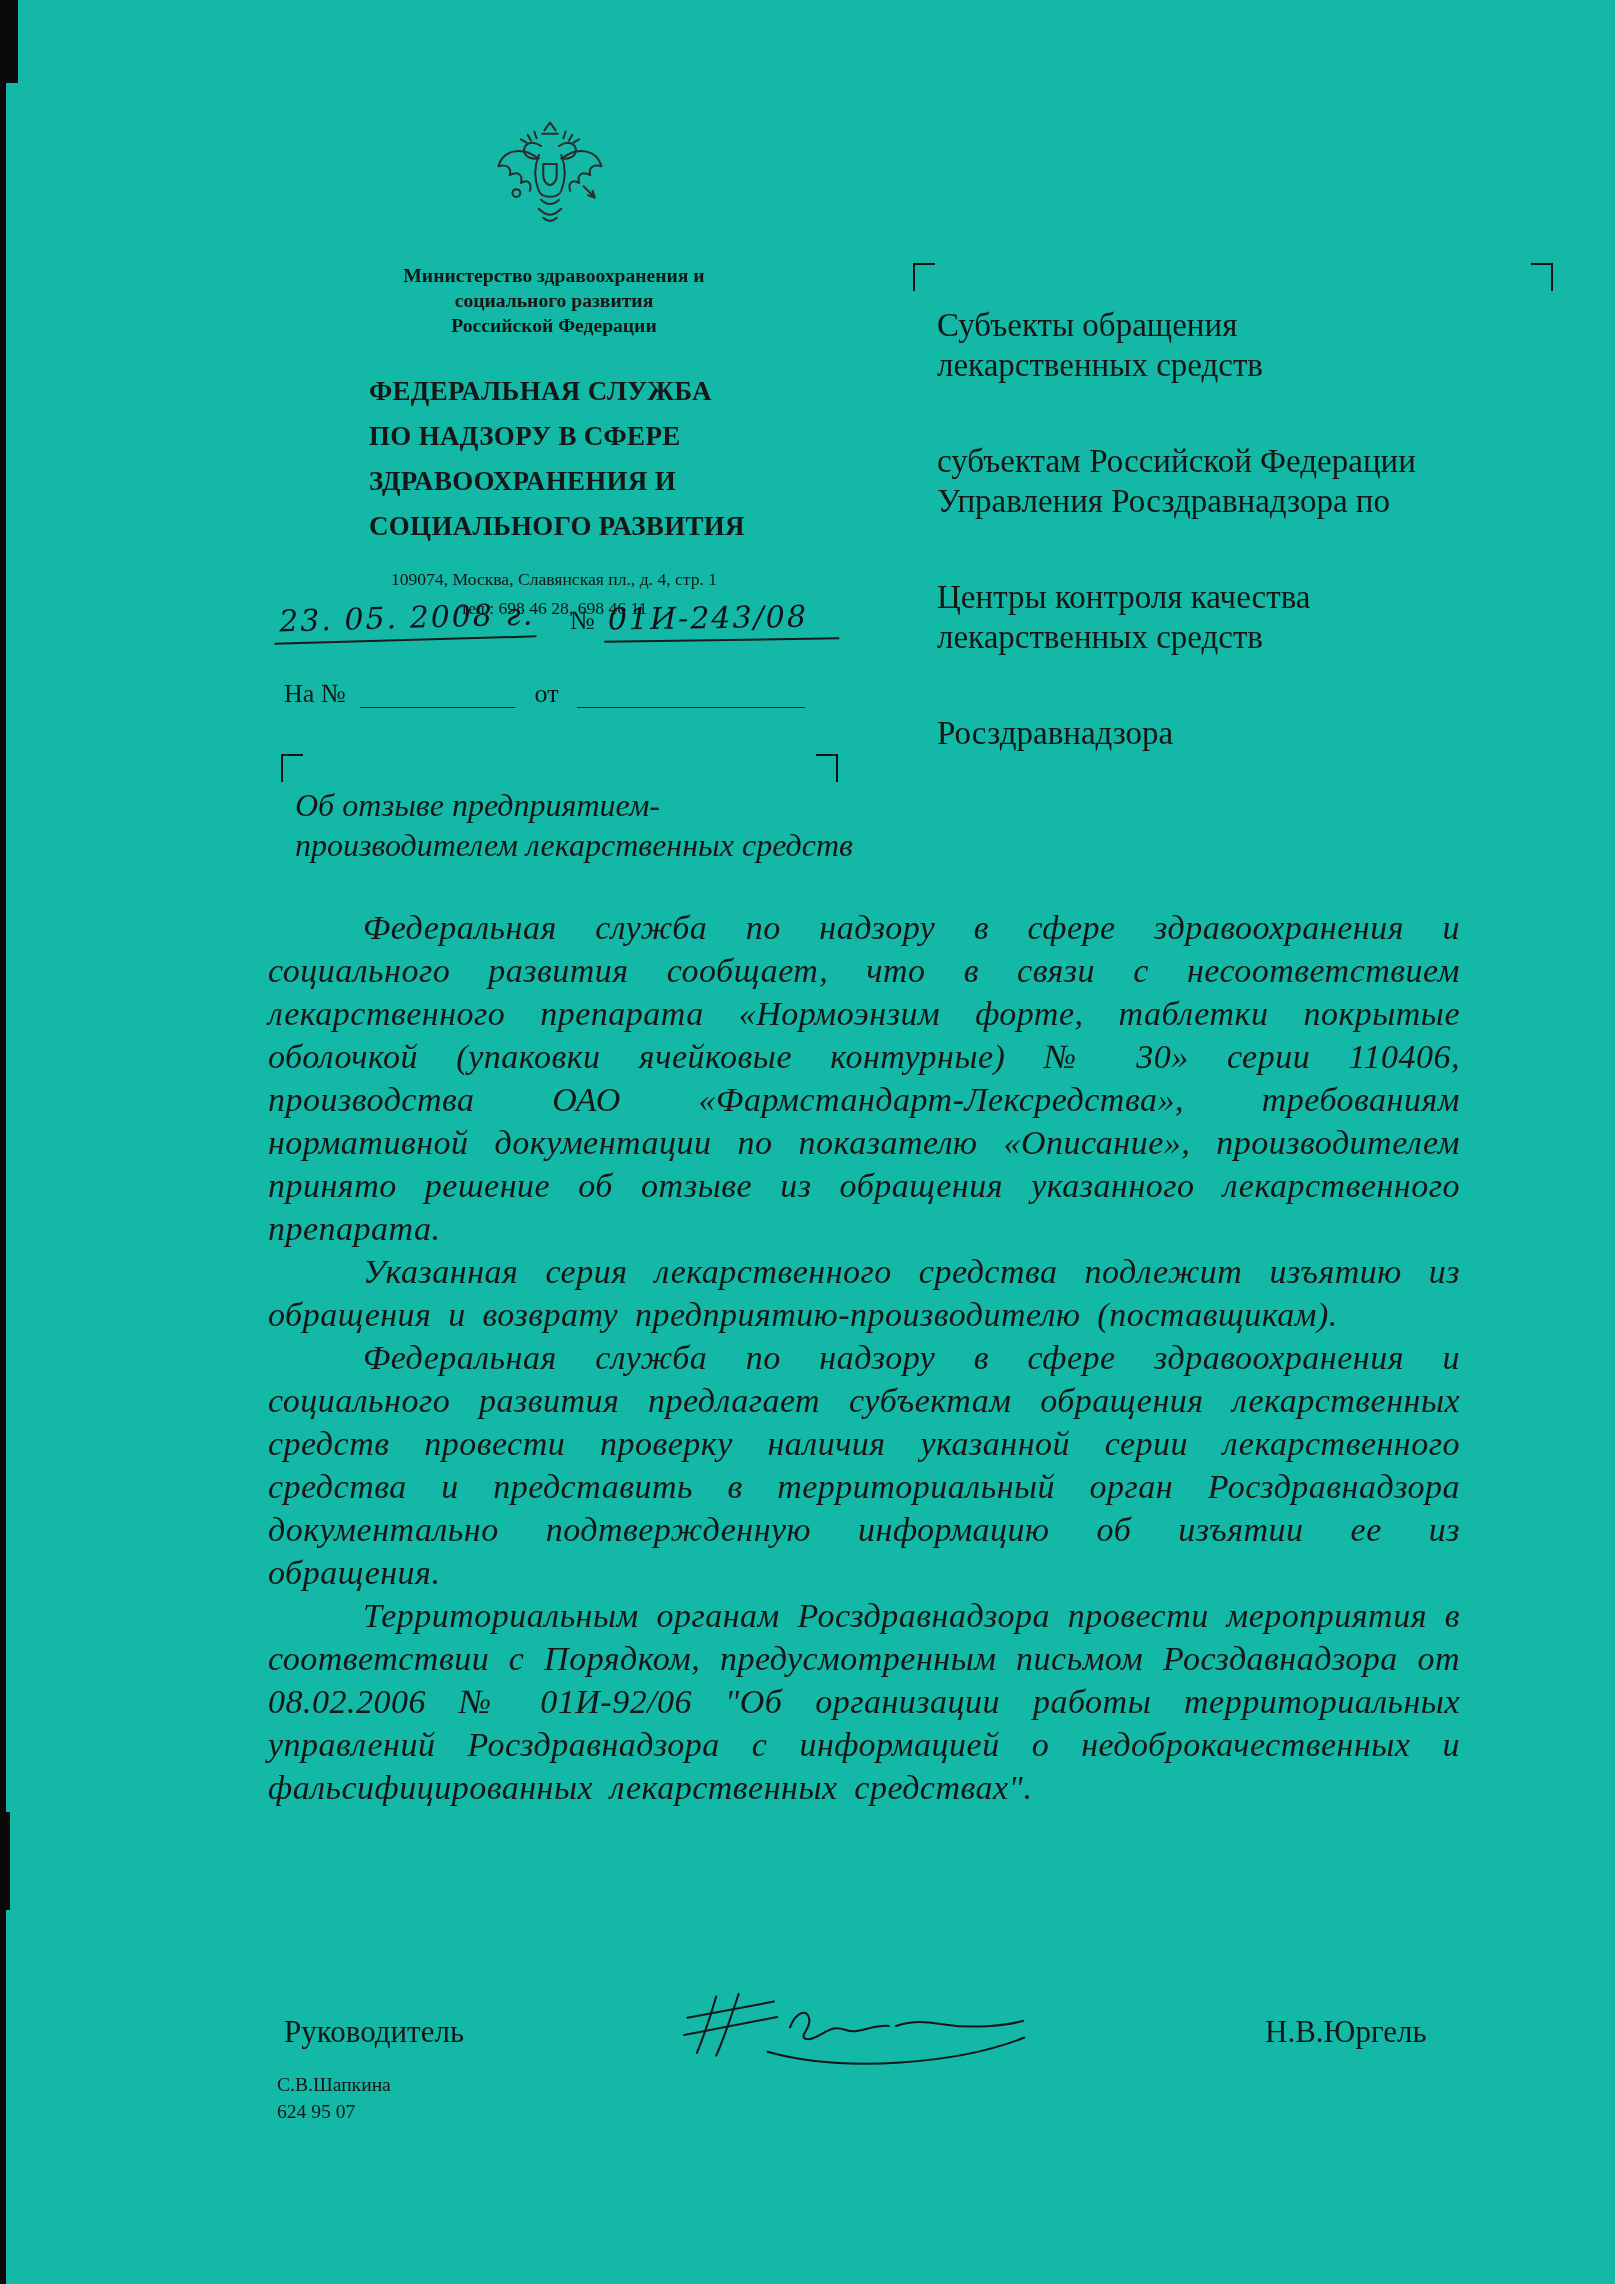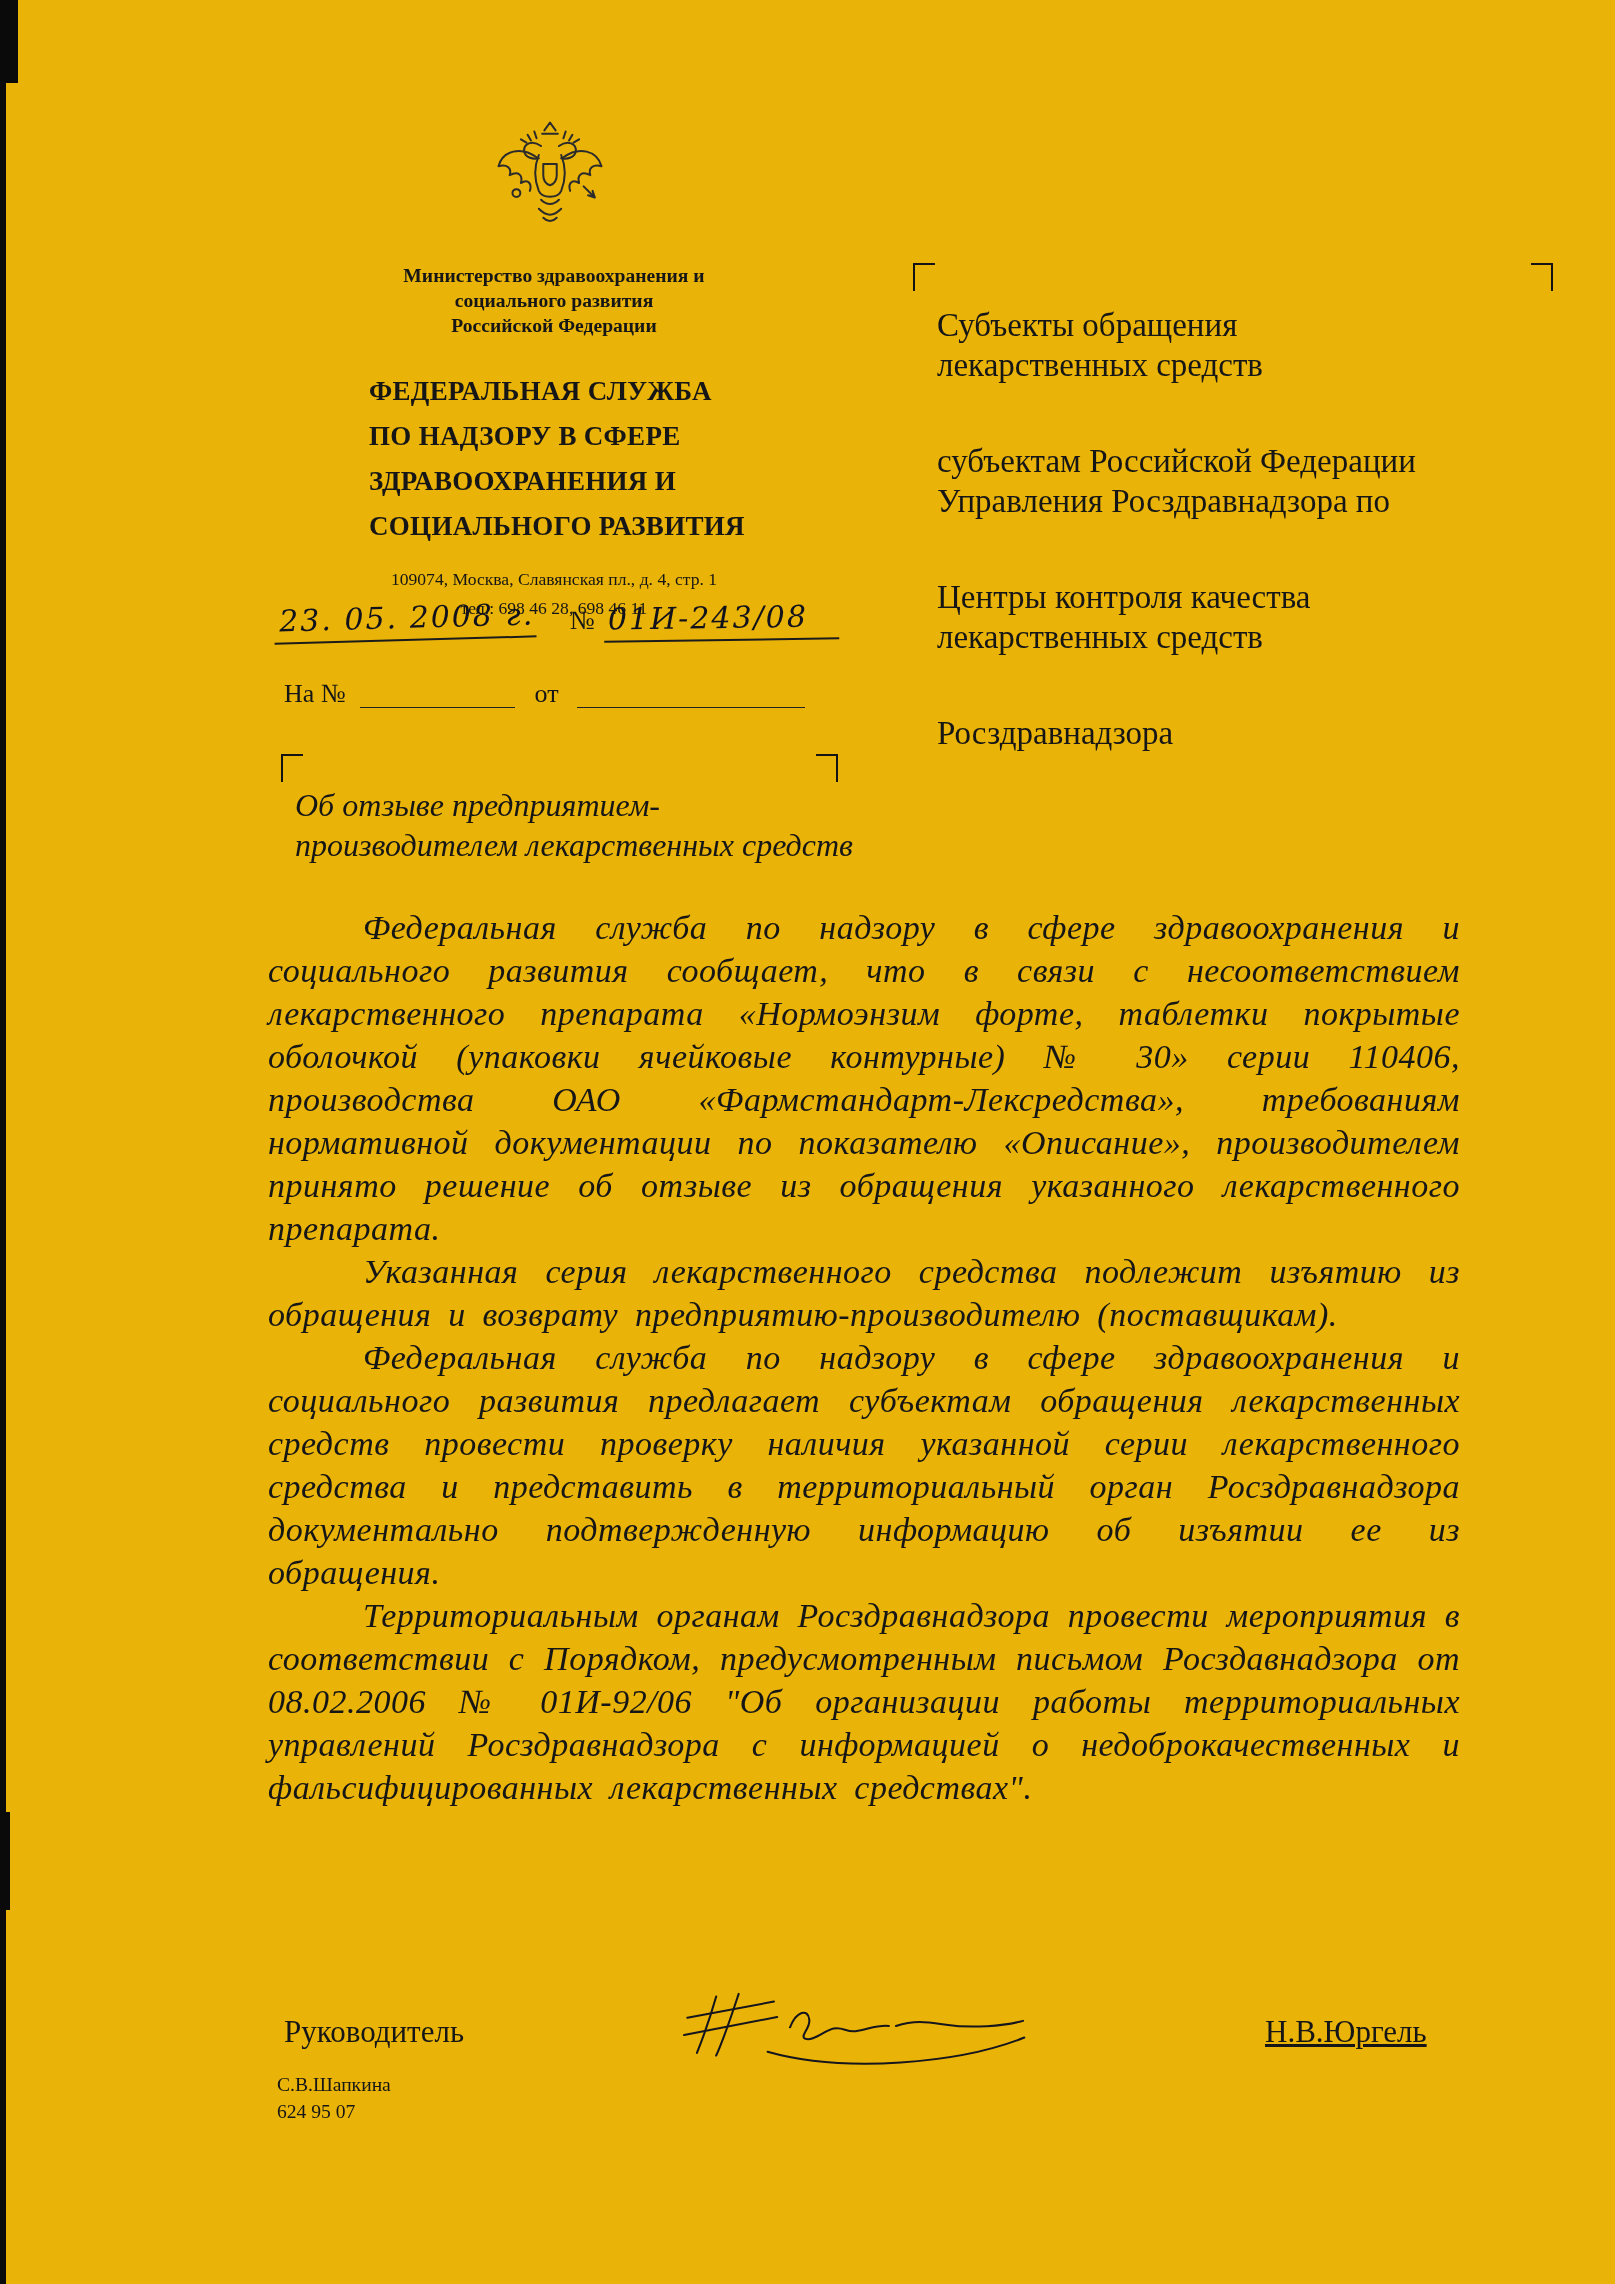--- a/index.html
+++ b/index.html
@@ -1,20 +1,20 @@
 <!DOCTYPE html>
 <html style="font-size:10.4px"><head>
 <meta charset="utf-8">
 <style>
   html, body { margin: 0; padding: 0; background: #9a9a9a; }
   .page {
     position: relative;
     width: 1616px;
     height: 2284px;
-    background: #eab308;
+    background: #14b8a6;
     overflow: hidden;
     font-family: "Liberation Serif", serif;
     color: #161616;
   }
 
   
   .scan-bar    { position:absolute; left:0; top:0; width:5.9px; height:2284px; background:#0a0a0a; }
   .scan-corner { position:absolute; left:0; top:0; width:17.6px; height:83px; background:#0a0a0a; }
   .scan-nub    { position:absolute; left:0; top:1812px; width:9.8px; height:98px; background:#0a0a0a; }
 
@@ -77,21 +77,21 @@
   
   .body-text {
     position:absolute; left:268px; top:906px; width:1192px;
     font-size:34px; line-height:43px; text-align:justify;
     word-spacing:7.8px; letter-spacing:0.5px;font-style:italic;
   }
   .body-text p { margin:0; text-indent:95px; }
 
   
   .sig-title { position:absolute; left:284px;  top:2014px; font-size:31px; }
-  .sig-name  { position:absolute; left:1265px; top:2014px; font-size:31px;text-decoration:underline; }
+  .sig-name  { position:absolute; left:1265px; top:2014px; font-size:31px; }
   .sig-scribble { position:absolute; left:652px; top:1985px; width:398px; height:91px; }
   .sig-scribble svg { width:100%; height:100%; }
 
   
   .executor       { position:absolute; left:277px; top:2072px; font-size:19.6px; line-height:26px; }
   .executor-phone { position:absolute; left:277px; top:2099px; font-size:19.6px; line-height:26px; }
 </style>
 </head>
 <body>
 

